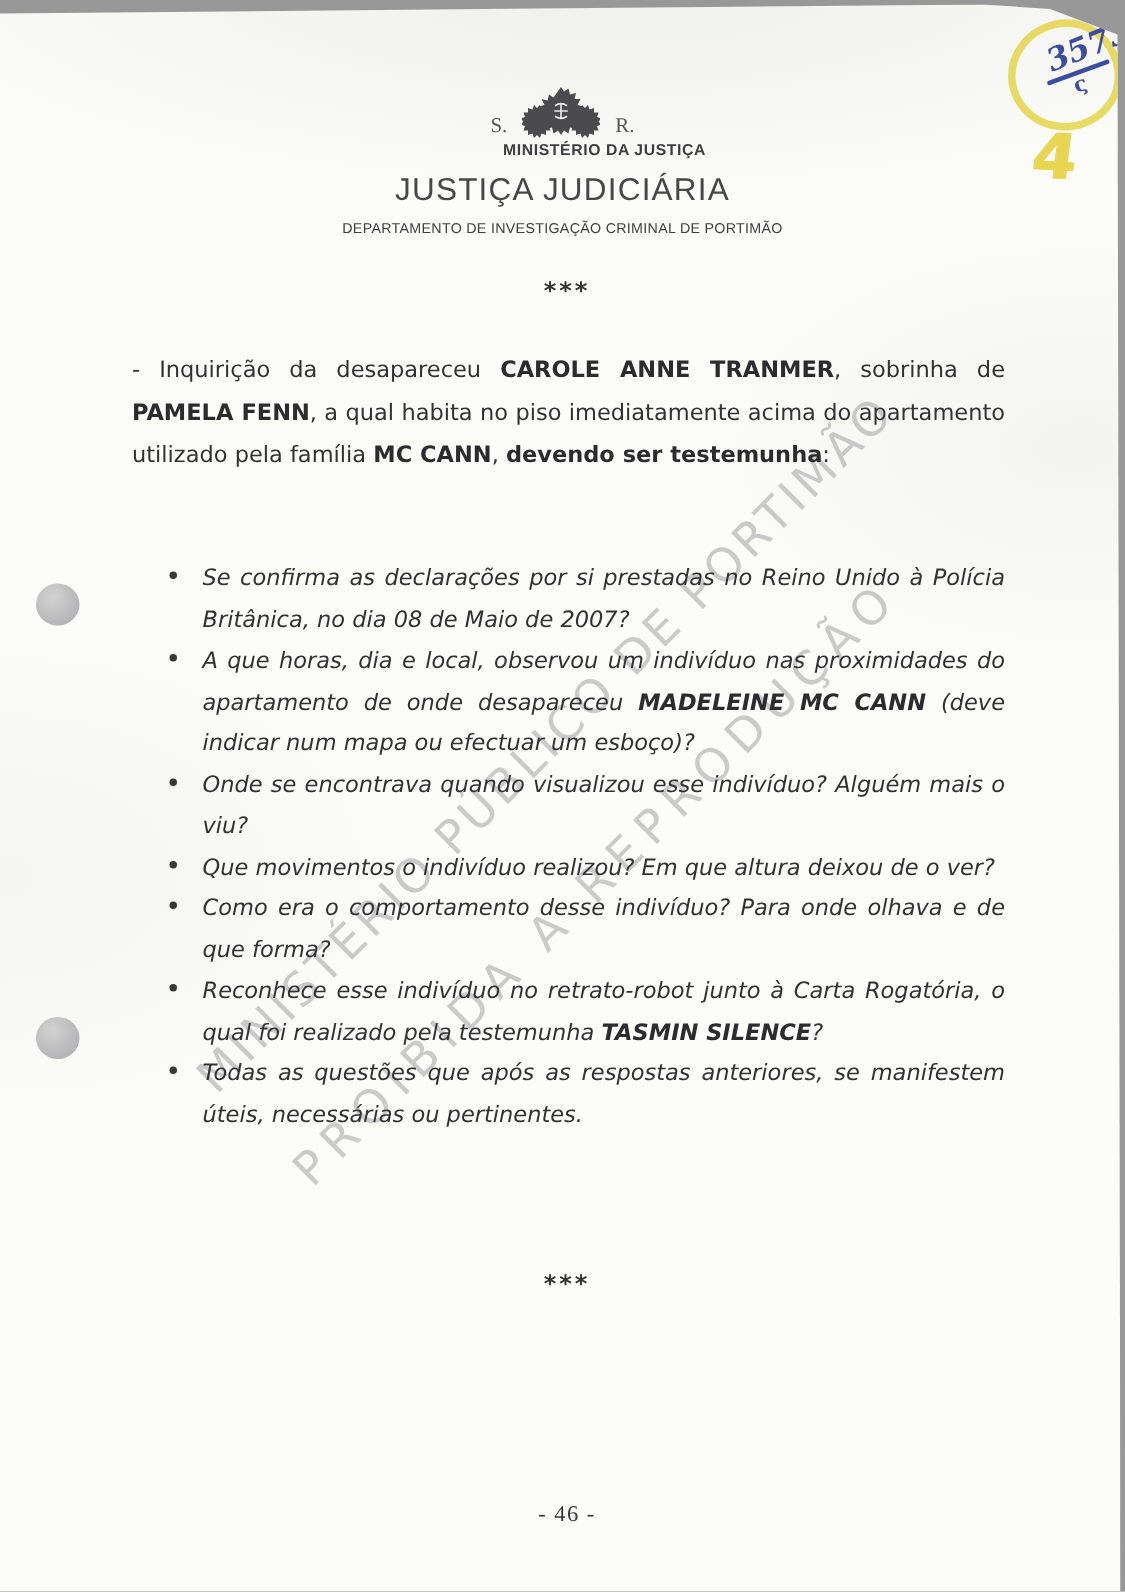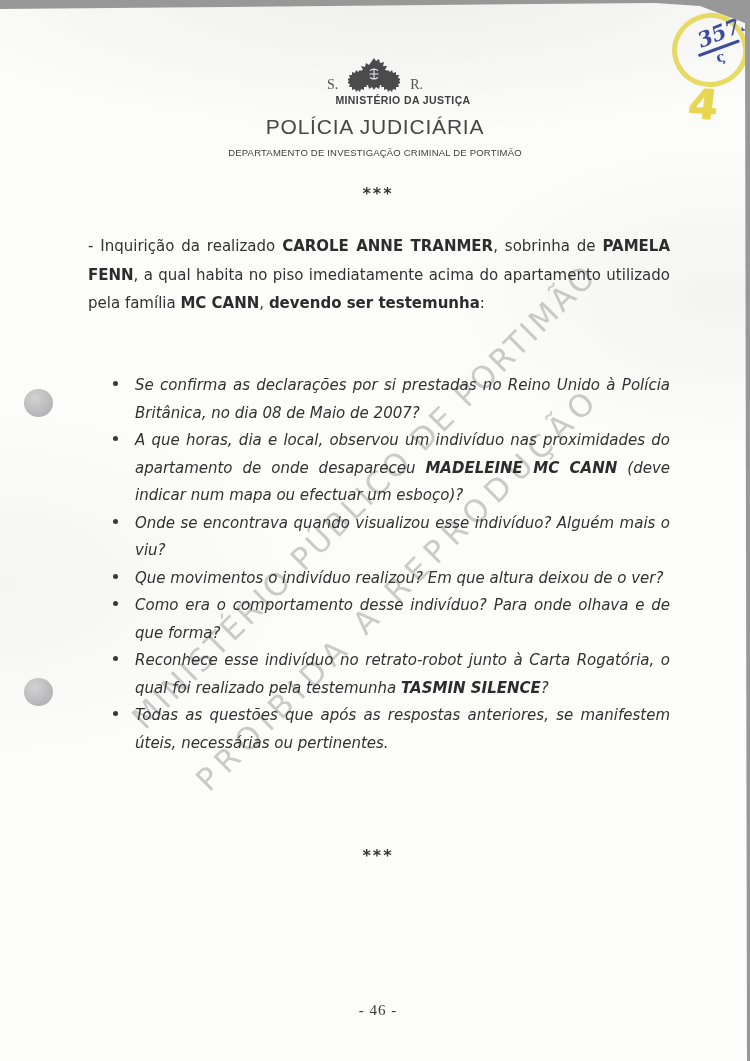--- a/index.html
+++ b/index.html
@@ -186,26 +186,26 @@
             <path d="M44 14 l-2 2 -2-2 -1 3 -3-1 0 3 -3 0 1 3 -3 1 2 2 -2 2 3 1 -1 3 3 0 0 3 3-1 1 3 2-2 2 2 1-3 3 1 0-3 3 0 -1-3 3-1 -2-2 2-2 -3-1 1-3 -3 0 0-3 -3 1z"></path>
           </g>
           <circle cx="26" cy="18" r="6.5" fill="#4b4b4d"></circle>
           <path d="M26 13 v10 M21.5 18 h9 M22 14.5 a7 7 0 0 1 8 0 M22 21.5 a7 7 0 0 0 8 0" stroke="#e8e8e6" stroke-width="1.1" fill="none"></path>
         </svg>
       </span>
       <span class="crest-initial">R.</span>
     </div>
 
     <div class="ministry">MINISTÉRIO DA JUSTIÇA</div>
-    <div class="org">POLÍCIA JUDICIÁRIA</div>
+    <div class="org">JUSTIÇA JUDICIÁRIA</div>
     <div class="dept">DEPARTAMENTO DE INVESTIGAÇÃO CRIMINAL DE PORTIMÃO</div>
 
     <div class="stars s1">***</div>
 
-    <p class="bodytext intro"><span>- Inquirição da realizado </span><b>CAROLE ANNE TRANMER</b><span>, sobrinha de </span><b>PAMELA FENN</b><span>, a qual habita no piso imediatamente acima do apartamento utilizado pela família </span><b>MC CANN</b><span>, </span><b>devendo ser testemunha</b><span>:</span></p>
+    <p class="bodytext intro"><span>- Inquirição da desapareceu </span><b>CAROLE ANNE TRANMER</b><span>, sobrinha de </span><b>PAMELA FENN</b><span>, a qual habita no piso imediatamente acima do apartamento utilizado pela família </span><b>MC CANN</b><span>, </span><b>devendo ser testemunha</b><span>:</span></p>
 
     <ul class="questions bodytext">
 
         <li>
           <span class="marker"></span>
           <span class="qtext"><span>Se confirma as declarações por si prestadas no Reino Unido à Polícia Britânica, no dia 08 de Maio de 2007?</span></span>
         </li>
 
         <li>
           <span class="marker"></span>

